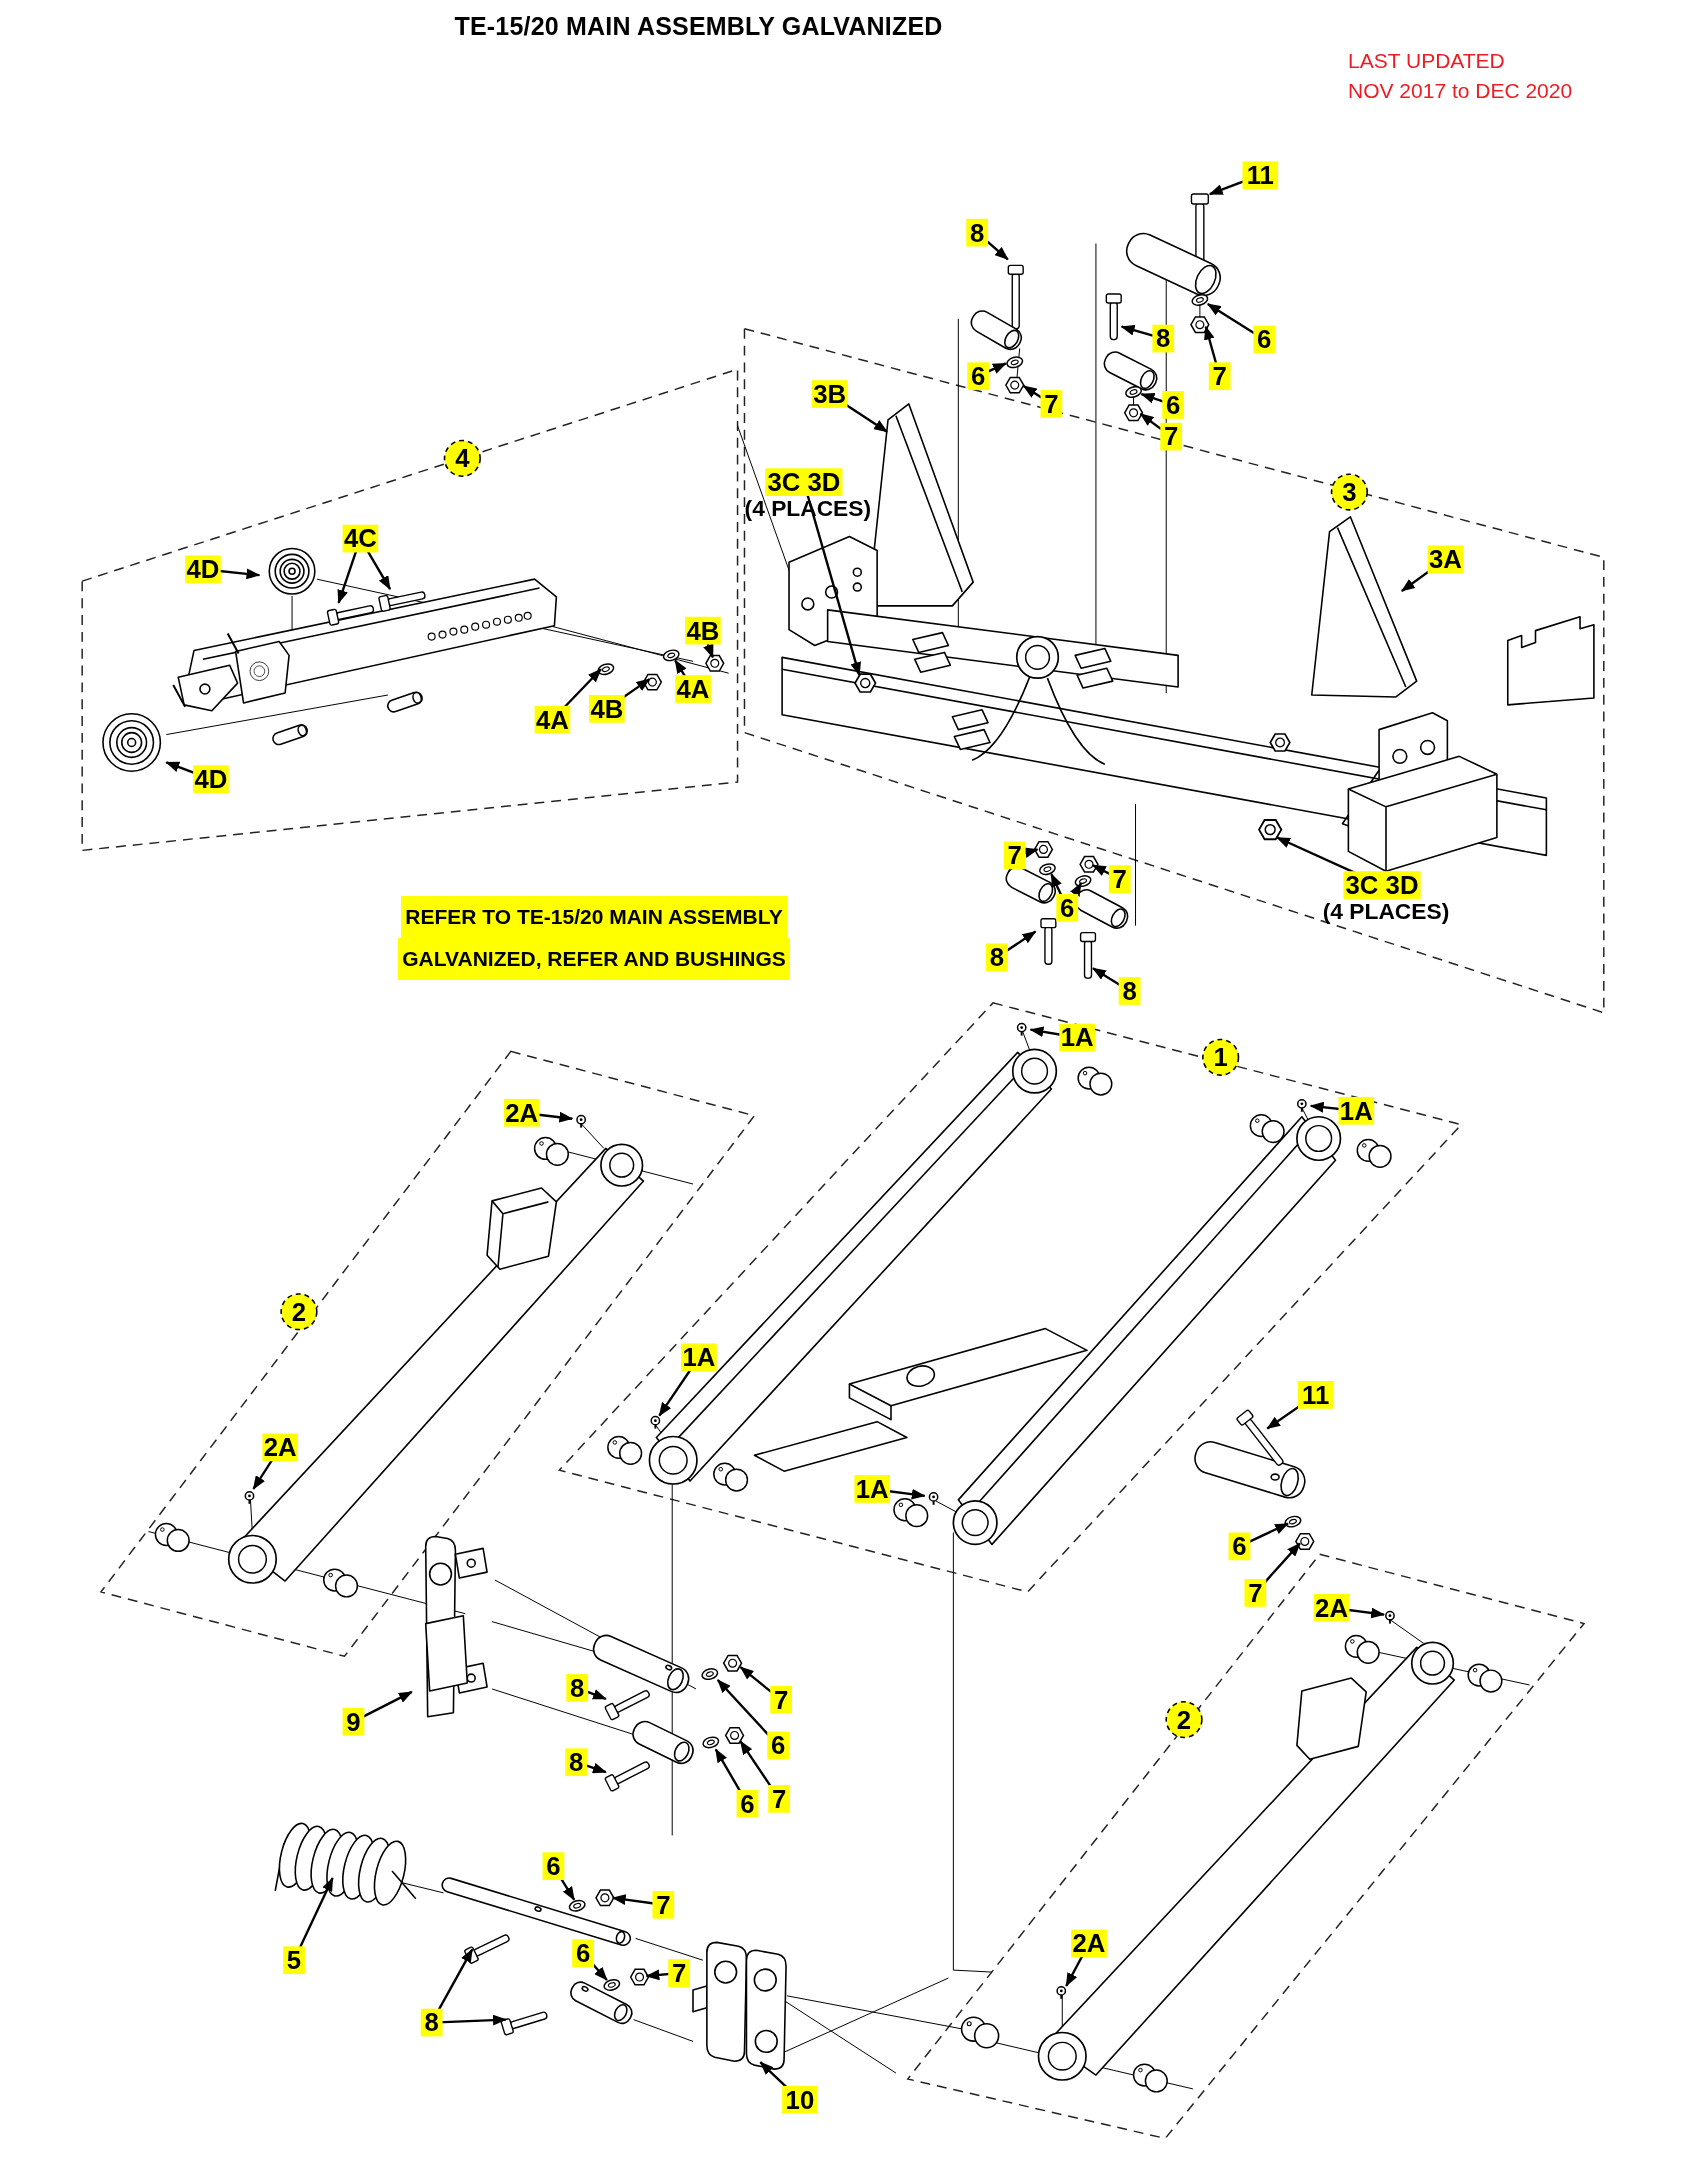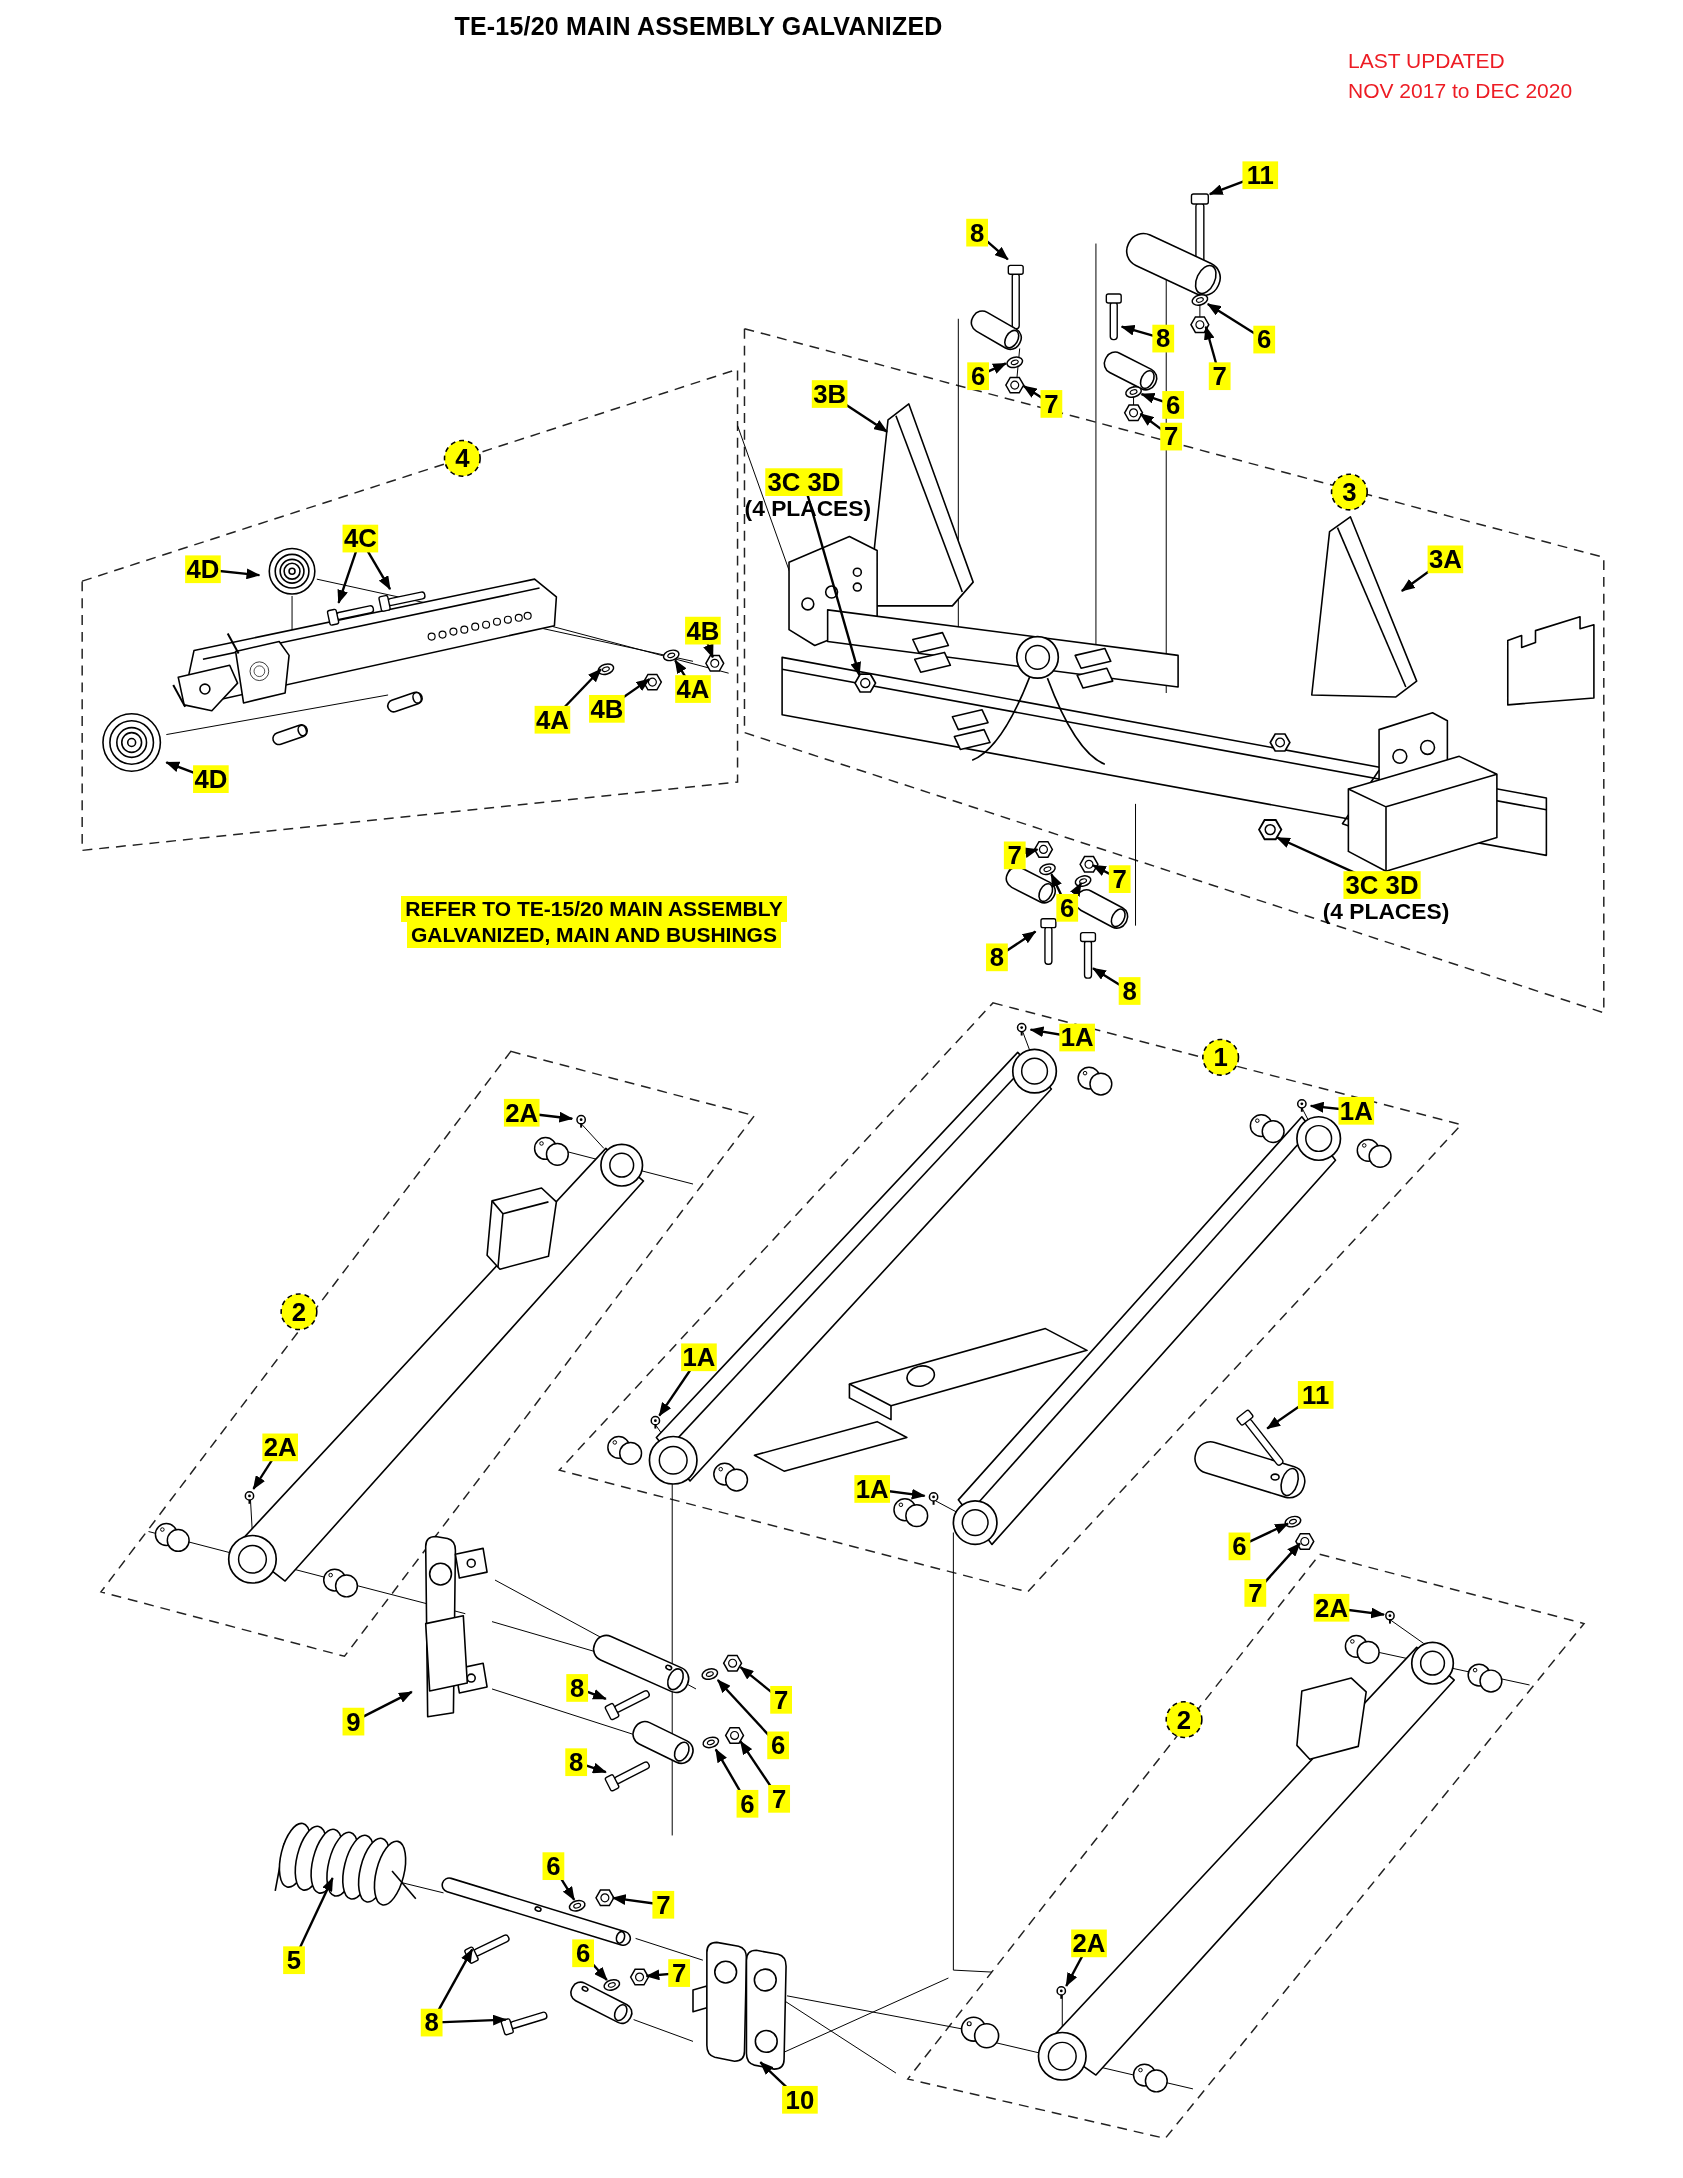--- a/index.html
+++ b/index.html
@@ -3,21 +3,21 @@
 <meta charset="utf-8">
 <style>
   html,body{margin:0;padding:0;background:#fff;}
   body{width:1683px;height:2178px;position:relative;font-family:"Liberation Sans",sans-serif;overflow:hidden;}
   #stage{position:absolute;left:0;top:0;width:1683px;height:2178px;}
   svg{position:absolute;left:0;top:0;}
   .txt{position:absolute;white-space:nowrap;}
   #title{left:0;top:12px;width:1397px;text-align:center;font-size:25px;font-weight:bold;color:#000;letter-spacing:0.2px;}
   #updated{left:1348px;top:46px;font-size:21px;font-weight:normal;line-height:30px;}
   #note{left:391px;top:896px;width:406px;text-align:center;font-size:21px;font-weight:bold;line-height:26px;color:#000;}
-  #note span{padding:0 4px;display:inline-block;}
+  #note span{padding:8px 4px;display:inline-block;}
   .part{fill:#fff;stroke:#000;stroke-width:1.6;stroke-linejoin:round;}
   .ln{fill:none;stroke:#000;stroke-width:1.6;stroke-linejoin:round;}
   .thin{fill:none;stroke:#000;stroke-width:1;}
   .dashbox{fill:none;stroke:#222;stroke-width:1.5;stroke-dasharray:10 7;}
 </style>
 </head>
 <body>
 
 <div id="stage">
 
@@ -564,17 +564,17 @@
       </g>
 </svg>
 
 <div id="title" class="txt">TE-15/20 MAIN ASSEMBLY GALVANIZED</div>
 <div id="updated" class="txt" style="color: rgb(237, 28, 36);">
   <div>LAST UPDATED</div>
   <div>NOV 2017 to DEC 2020</div>
 </div>
 <div id="note" class="txt">
   <div><span style="background: rgb(255, 255, 0);">REFER TO TE-15/20 MAIN ASSEMBLY</span></div>
-  <div><span style="background: rgb(255, 255, 0);">GALVANIZED, MAIN AND BUSHINGS</span></div>
+  <div><span style="background: rgb(255, 255, 0);">GALVANIZED, REFER AND BUSHINGS</span></div>
 </div>
 
 </div>
 
 
 </body></html>

